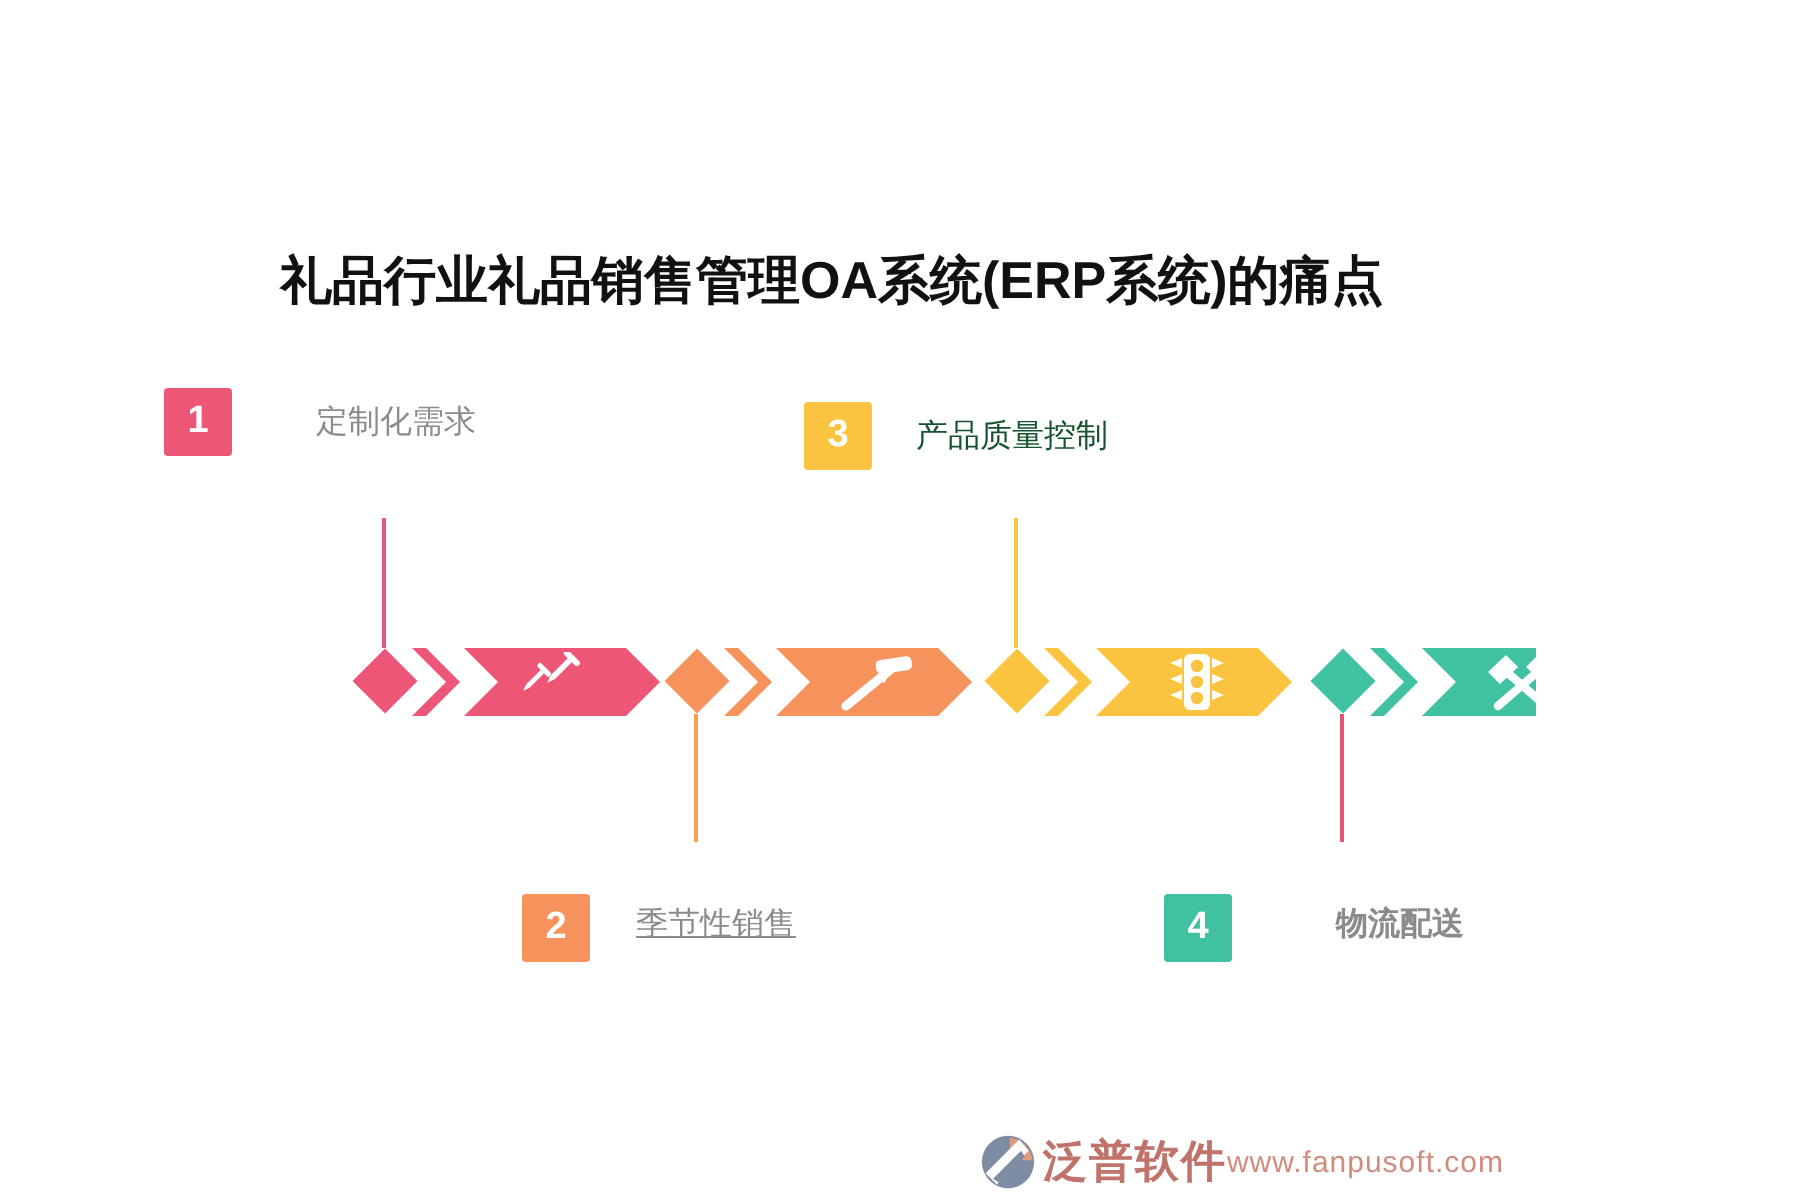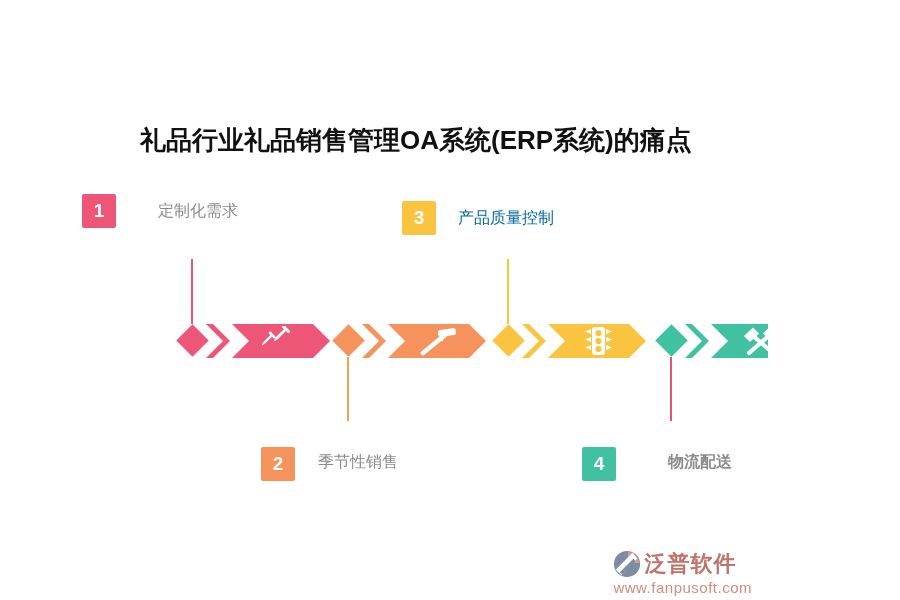--- a/index.html
+++ b/index.html
@@ -23,40 +23,40 @@
   .diamond-wrap{position:absolute;left:0;top:0;width:32px;height:32px;}
   .diamond{position:absolute;left:5px;top:5px;width:23px;height:23px;transform:rotate(45deg);}
 
   .band{position:absolute;left:30px;top:0;width:124px;height:34px;display:block;}
   .band-icon{position:absolute;left:84px;top:2px;width:44px;height:30px;display:block;}
 
   .connector{position:absolute;width:2px;}
   .connector.up{left:15px;top:-65px;height:65px;}
   .connector.down{left:15px;top:33px;height:64px;}
 
-  .logo{position:absolute;right:16px;bottom:4px;display:flex;flex-direction:column;align-items:flex-start;}
+  .logo{position:absolute;right:16px;bottom:4px;display:flex;flex-direction:row;align-items:center;}
   .logo-row{display:flex;align-items:center;gap:3px;}
   .logo-text{font-size:22px;font-weight:700;letter-spacing:1px;}
   .logo-url{font-size:15px;margin-top:0px;letter-spacing:0.5px;}
 </style>
 </head>
 <body>
 
 <div class="canvas">
 
   <div class="title" style="color: rgb(17, 17, 17);">礼品行业礼品销售管理OA系统(ERP系统)的痛点</div>
 
   <div class="badge badge-1" style="background: rgb(238, 86, 119);">1</div>
   <div class="item-label label-1" style="color: rgb(139, 139, 139);">定制化需求</div>
 
   <div class="badge badge-2" style="background: rgb(246, 146, 92);">2</div>
-  <div class="item-label label-2" style="color: rgb(139, 139, 139);">季节性销售</div>
+  <div class="item-label label-2" style="color: rgb(139, 139, 139); text-decoration: underline;">季节性销售</div>
 
   <div class="badge badge-3" style="background: rgb(251, 196, 64);">3</div>
-  <div class="item-label label-3" style="color: #0369a1;">产品质量控制</div>
+  <div class="item-label label-3" style="color: #14532d;">产品质量控制</div>
 
   <div class="badge badge-4" style="background: rgb(63, 193, 162);">4</div>
   <div class="item-label label-4" style="color: rgb(139, 139, 139); font-weight: bold;">物流配送</div>
 
   <div class="segment seg-1">
     <div class="connector up" style="background: rgb(238, 86, 119);"></div>
     <div class="diamond-wrap">
       <div class="diamond" style="background: rgb(238, 86, 119);"></div>
     </div>
     <svg class="band" viewBox="0 0 124 34">

